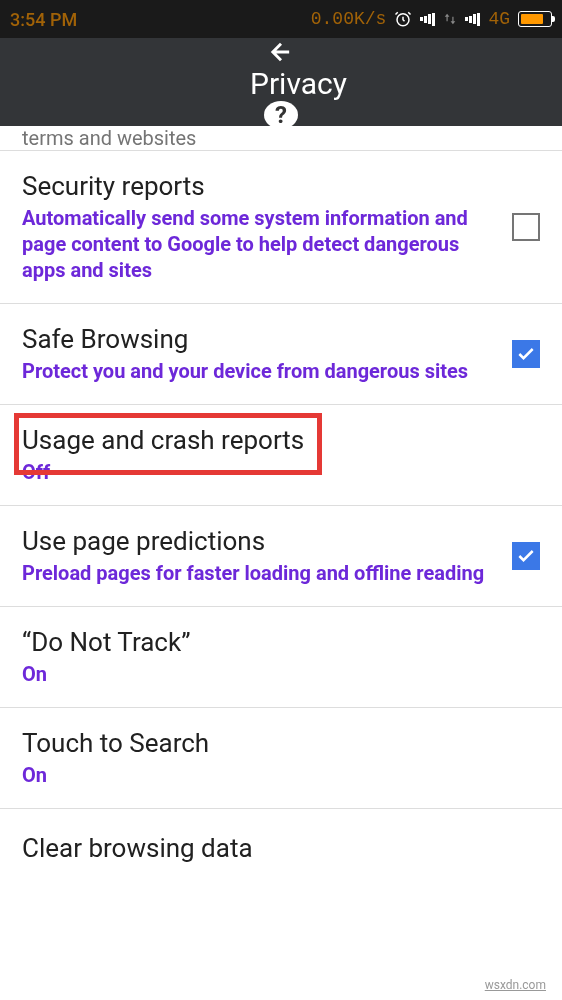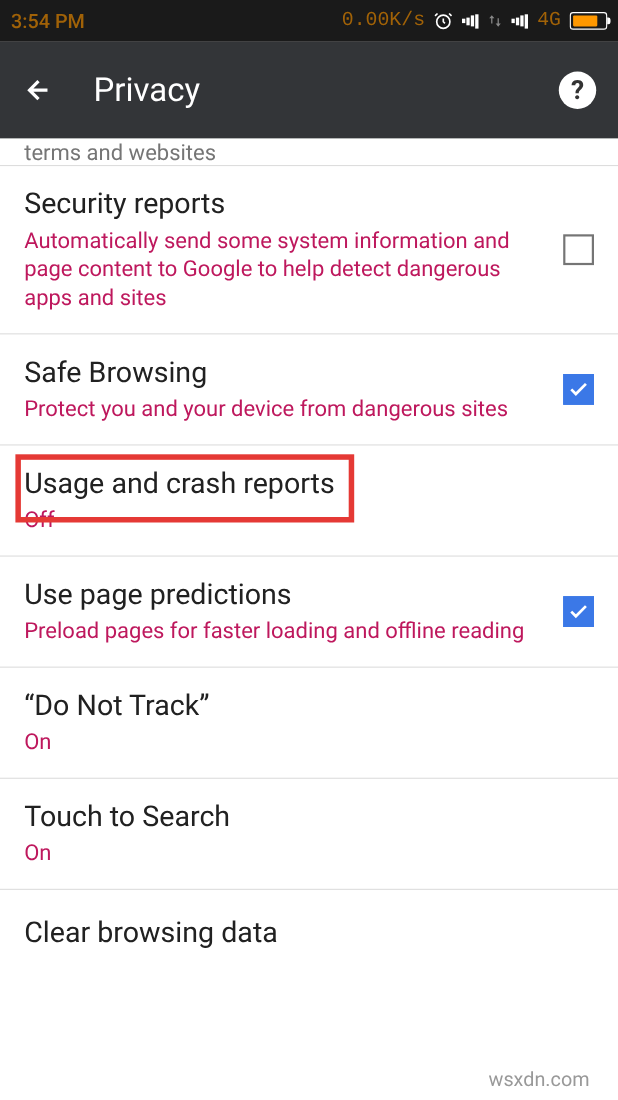--- a/index.html
+++ b/index.html
@@ -74,20 +74,21 @@
       width: 80%;
       border-radius: 1px;
     }
     .app-bar {
       background: #333538;
       height: 88px;
       display: flex;
       align-items: center;
       padding: 0 20px;
       color: #fff;
+      flex-direction: column;
     }
     .back-arrow {
       width: 30px;
       height: 30px;
       display: flex;
       align-items: center;
       justify-content: center;
       cursor: pointer;
     }
     .app-title {
@@ -123,22 +124,23 @@
       flex: 1;
       padding-right: 20px;
     }
     .setting-title {
       font-size: 26px;
       color: #212121;
       margin-bottom: 4px;
     }
     .setting-subtitle {
       font-size: 20px;
-      color: #be185d;
+      color: #6d28d9;
       line-height: 1.3;
+      font-weight: bold;
     }
     .checkbox {
       width: 28px;
       height: 28px;
       border: 2px solid #757575;
       cursor: pointer;
       display: flex;
       align-items: center;
       justify-content: center;
       flex-shrink: 0;
@@ -167,23 +169,24 @@
       border: 5px solid #e53935;
       left: 14px;
       top: 8px;
       width: 308px;
       height: 62px;
       pointer-events: none;
     }
     .watermark {
       position: absolute;
       bottom: 8px;
-      right: 26px;
-      font-size: 18px;
+      right: 16px;
+      font-size: 12px;
       color: #999;
+      text-decoration: underline;
     }
     .clear-item {
       padding-top: 24px;
       padding-bottom: 0;
       border-bottom: none;
     }
   </style>
 </head>
 <body>
 

